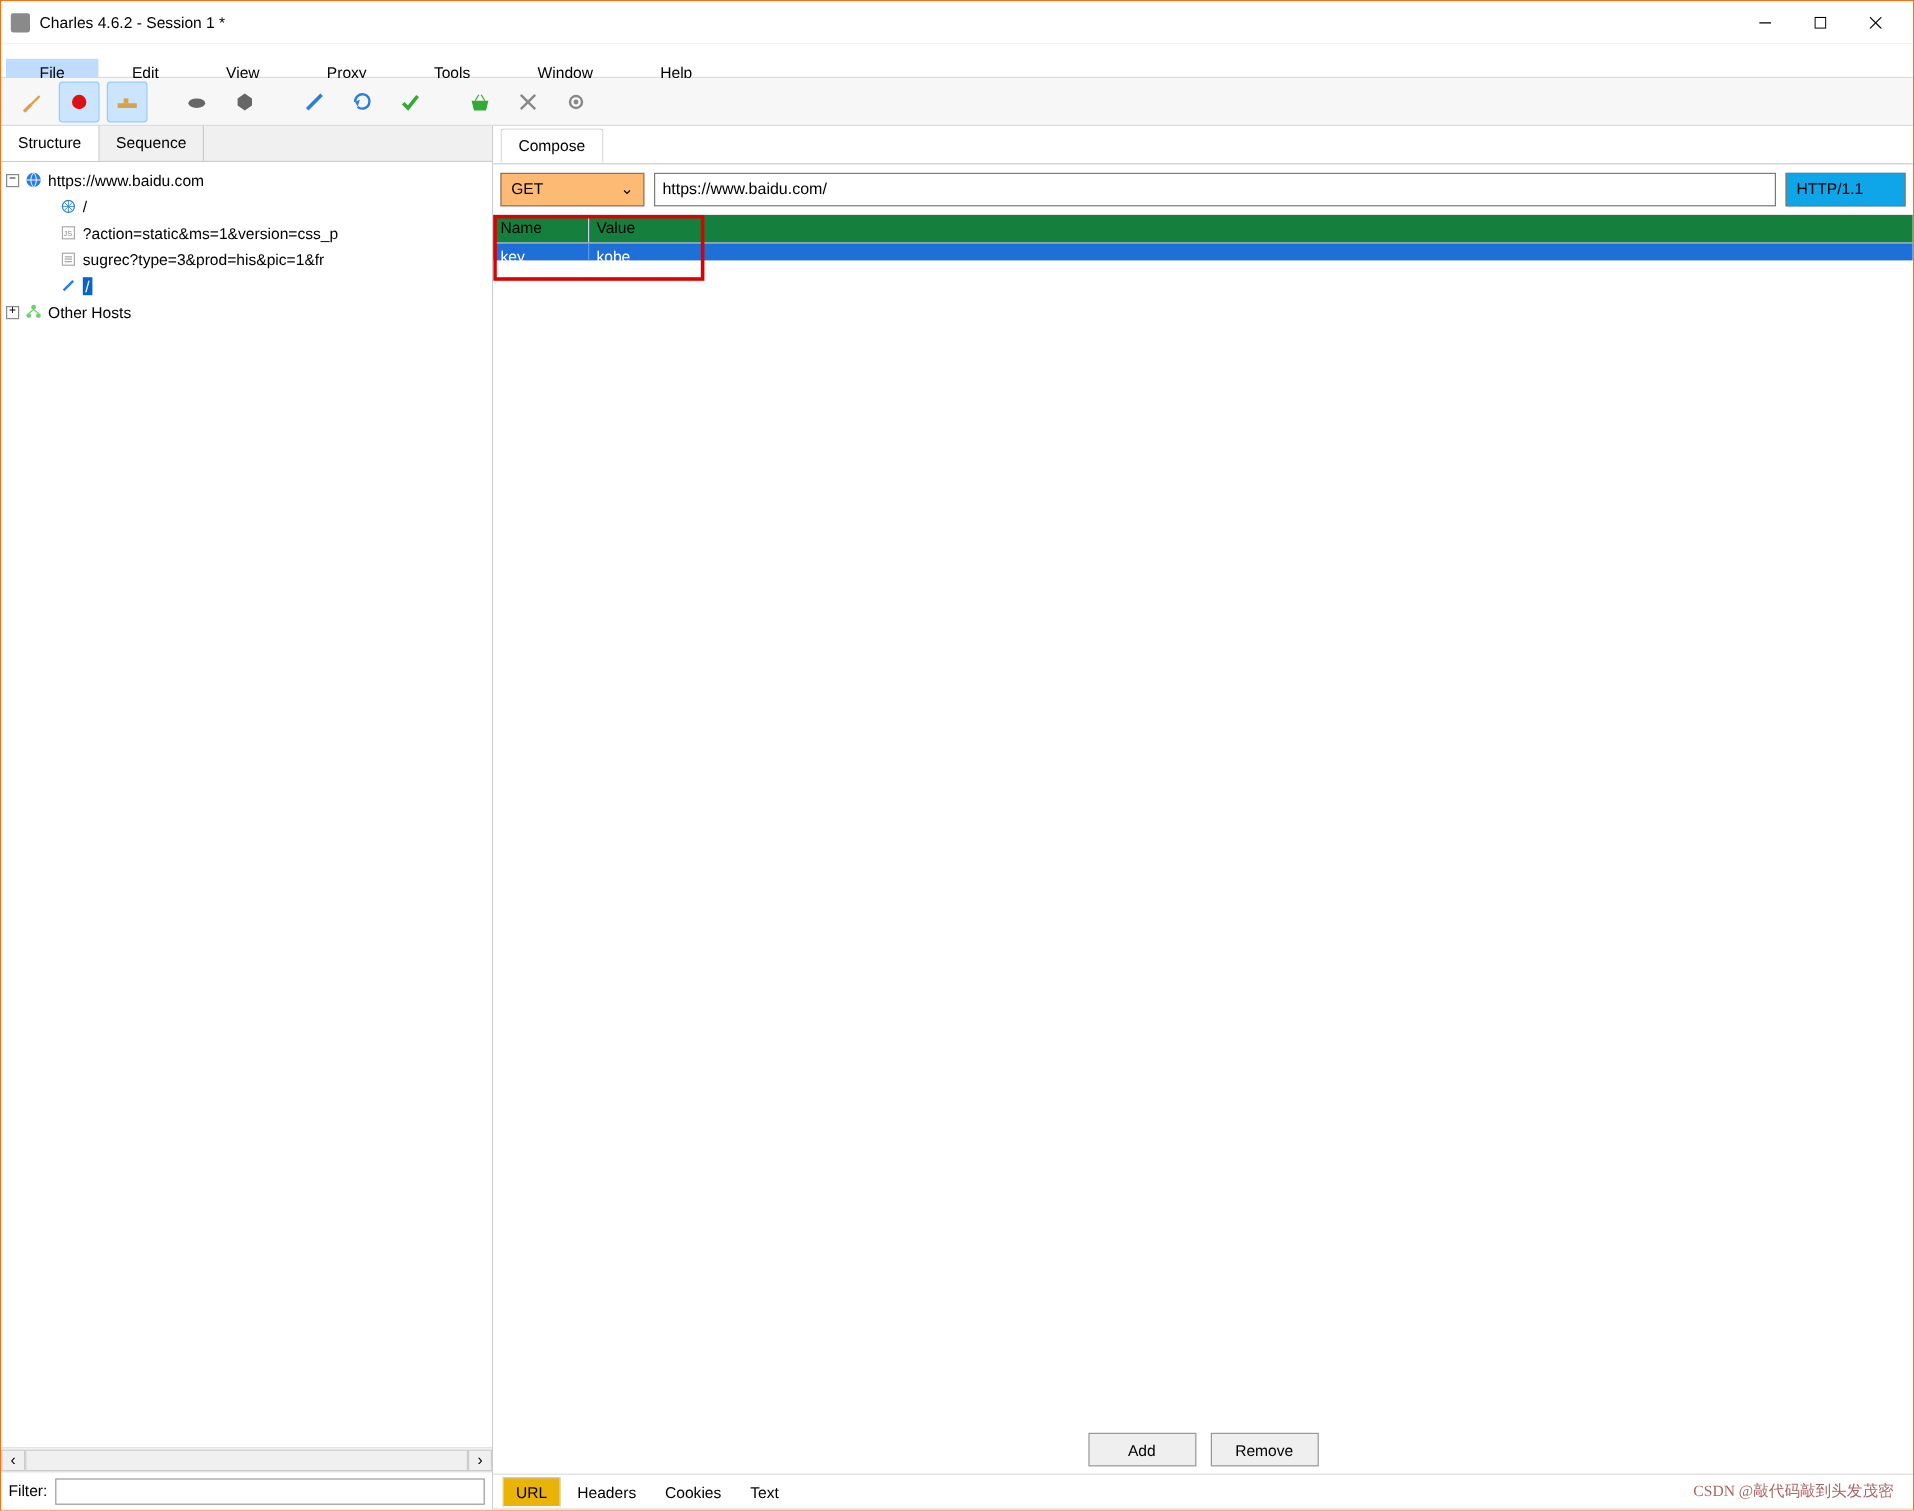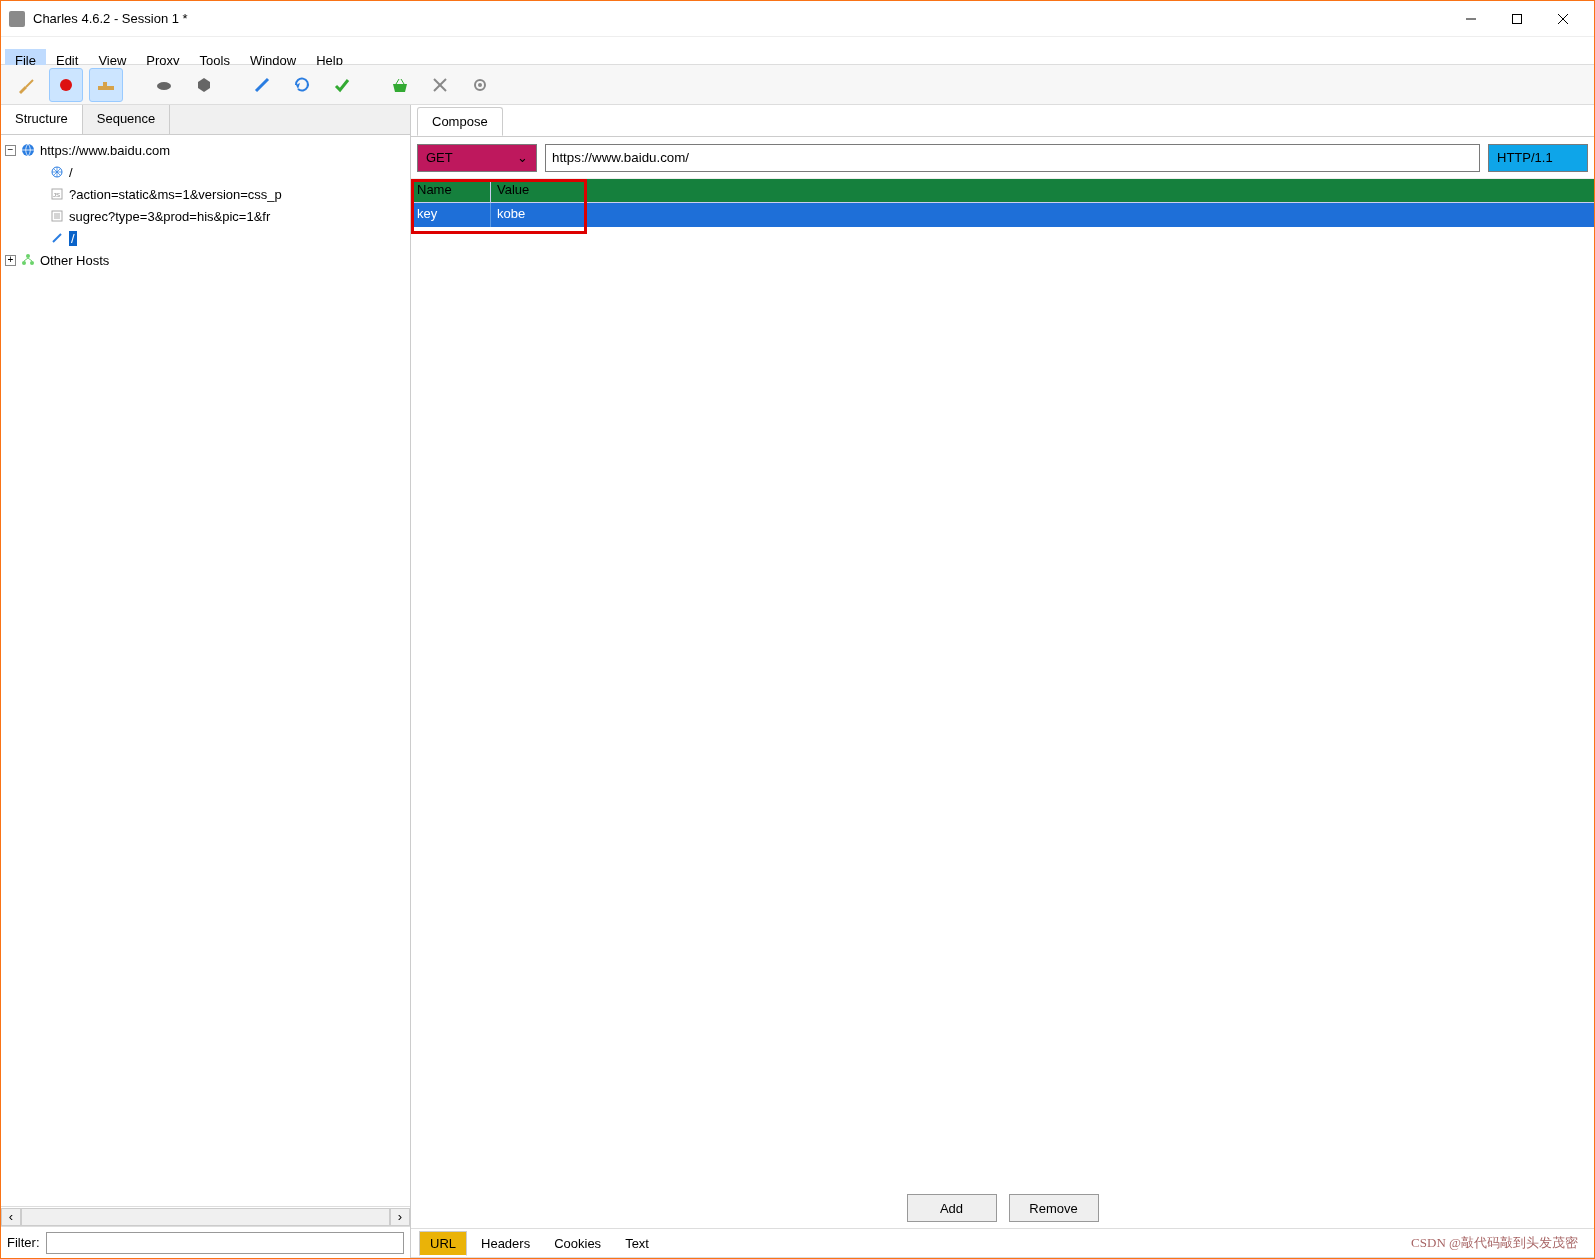--- a/index.html
+++ b/index.html
@@ -5,21 +5,21 @@
     * { box-sizing: border-box; margin: 0; padding: 0; }
     body { font-family: "Segoe UI", Tahoma, sans-serif; font-size: 13px; color: #000; background: #fff; overflow: hidden; }
     .window { width: 1595px; height: 1259px; display: flex; flex-direction: column; border: 1px solid #f97316; position: relative; }
     .titlebar { height: 36px; display: flex; align-items: center; padding: 0 8px; background: #fff; border-bottom: 1px solid #eee; }
     .title-icon { width: 16px; height: 16px; margin-right: 8px; background: #8a8a8a; border-radius: 2px; }
     .title-text { flex: 1; font-size: 13px; }
     .win-controls { display: flex; gap: 0; }
     .win-btn { width: 46px; height: 30px; display: flex; align-items: center; justify-content: center; cursor: default; }
     .win-btn svg { stroke: #000; }
     .menubar { height: 28px; display: flex; align-items: center; padding: 0 4px; background: #fff; border-bottom: 1px solid #ddd; }
-    .menu-item { padding: 4px 10px; cursor: default; margin-top: 20px; }
+    .menu-item { padding: 4px 28px; cursor: default; margin-top: 20px; }
     .menu-item.active { background: #bfdbfe; }
     .menu-item u { text-decoration: underline; }
     .toolbar { height: 40px; display: flex; align-items: center; gap: 6px; padding: 0 8px; background: #f7f7f7; border-bottom: 1px solid #ddd; }
     .tb-btn { width: 34px; height: 34px; display: flex; align-items: center; justify-content: center; border: 1px solid transparent; border-radius: 3px; cursor: pointer; }
     .tb-btn.active { background: #cce5ff; border-color: #99caff; }
     .tb-sep { width: 12px; }
     .main { flex: 1; display: flex; min-height: 0; }
     .left-panel { width: 410px; display: flex; flex-direction: column; border-right: 1px solid #ccc; background: #fff; }
     .left-tabs { height: 30px; display: flex; background: #f0f0f0; border-bottom: 1px solid #ccc; }
     .left-tab { padding: 6px 14px; cursor: pointer; border-right: 1px solid #ccc; }
@@ -32,28 +32,28 @@
     .tree-sel { background: #0a63c9; color: #fff; padding: 0 2px; }
     .left-scroll { height: 20px; display: flex; align-items: center; border-top: 1px solid #ddd; }
     .scroll-btn { width: 20px; height: 18px; display: flex; align-items: center; justify-content: center; background: #f0f0f0; border: 1px solid #ccc; cursor: pointer; }
     .scroll-track { flex: 1; height: 18px; background: #f0f0f0; border: 1px solid #ccc; }
     .filter-row { height: 32px; display: flex; align-items: center; padding: 4px 6px; gap: 6px; border-top: 1px solid #ddd; }
     .filter-input { flex: 1; height: 22px; border: 1px solid #999; padding: 0 4px; }
     .right-panel { flex: 1; display: flex; flex-direction: column; background: #fff; position: relative; }
     .compose-tabrow { height: 32px; display: flex; align-items: flex-end; padding-left: 6px; border-bottom: 1px solid #ccc; }
     .compose-tab { padding: 6px 14px; border: 1px solid #ccc; border-bottom: 1px solid #fff; background: #fff; border-radius: 3px 3px 0 0; cursor: pointer; }
     .req-row { height: 42px; display: flex; align-items: center; gap: 8px; padding: 6px; border-bottom: 1px solid #eee; }
-    .method-select { width: 120px; height: 28px; border: 1px solid #7a7a7a; background: #be185d; display: flex; align-items: center; justify-content: space-between; padding: 0 8px; cursor: pointer; }
+    .method-select { width: 120px; height: 28px; border: 1px solid #7a7a7a; background: #fdba74; display: flex; align-items: center; justify-content: space-between; padding: 0 8px; cursor: pointer; }
     .url-input { flex: 1; height: 28px; border: 1px solid #7a7a7a; padding: 0 6px; }
     .http-select { width: 100px; height: 28px; border: 1px solid #7a7a7a; background: #0ea5e9; display: flex; align-items: center; padding: 0 8px; cursor: pointer; }
     .param-table { flex: 1; position: relative; overflow: hidden; }
     .param-head { height: 24px; display: flex; background: #15803d; border-bottom: 1px solid #cce; }
     .col-name { width: 80px; padding: 3px 6px; border-right: 1px solid #cce; }
     .col-value { flex: 1; padding: 3px 6px; }
-    .param-row { height: 24px; display: flex; background: #1e6fd8; color: #fff; justify-content: space-between; }
+    .param-row { height: 14px; display: flex; background: #1e6fd8; color: #fff; justify-content: space-between; }
     .highlight-box { position: absolute; border: 3px solid #d00; pointer-events: none; }
     .hl1 { left: 0px; top: 0px; width: 176px; height: 55px; }
     .action-row { height: 40px; display: flex; align-items: center; justify-content: center; gap: 12px; }
     .btn { min-width: 90px; height: 28px; border: 1px solid #999; background: #efefef; display: inline-flex; align-items: center; justify-content: center; cursor: pointer; padding: 0 14px; }
     .sub-tabs { height: 30px; display: flex; align-items: center; padding-left: 8px; border-top: 1px solid #ddd; border-bottom: 1px solid #ddd; gap: 4px; }
     .sub-tab { padding: 4px 10px; cursor: pointer; }
     .sub-tab.active { background: #eab308; border: 1px solid #ccc; border-bottom: 1px solid #fff; }
     .bottom-actions { height: 44px; display: flex; align-items: center; justify-content: center; gap: 14px; position: relative; }
     .hl2 { position: absolute; border: 3px solid #d00; }
     .watermark { position: absolute; right: 16px; bottom: 6px; color: #7f1d1d; font-size: 13px; opacity: 0.7; font-family: Liberation Serif, serif; }

